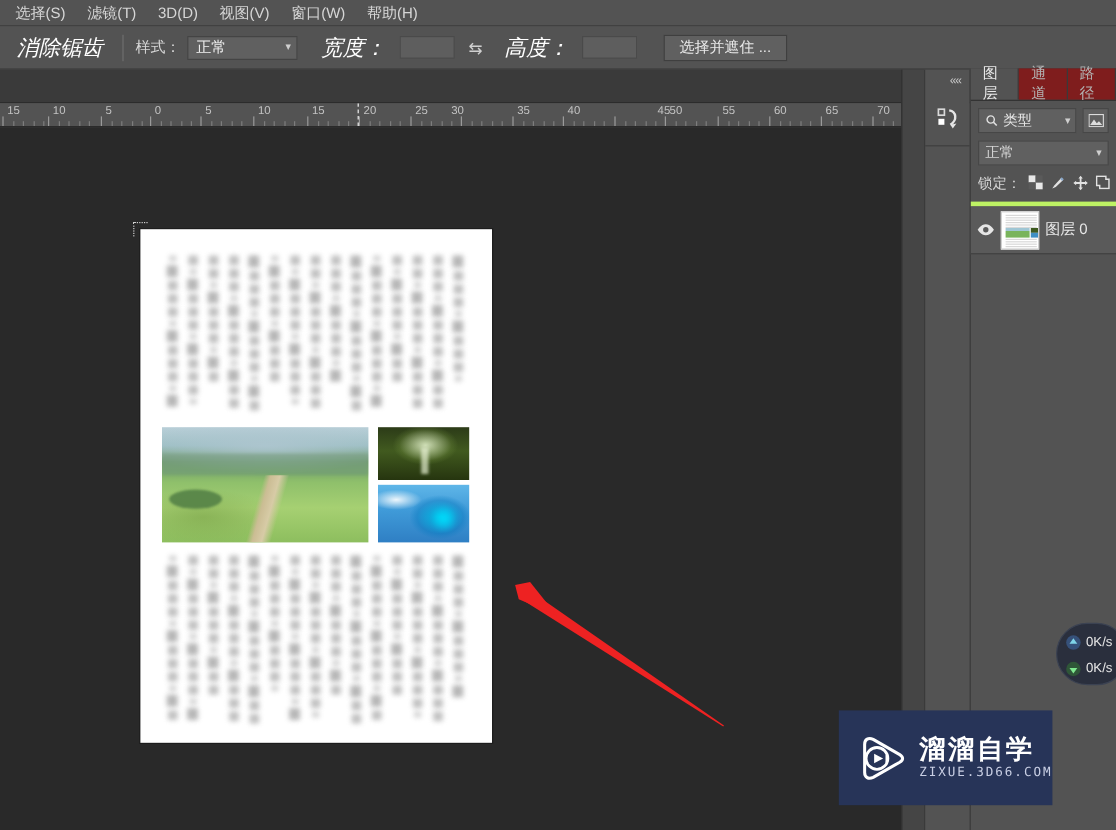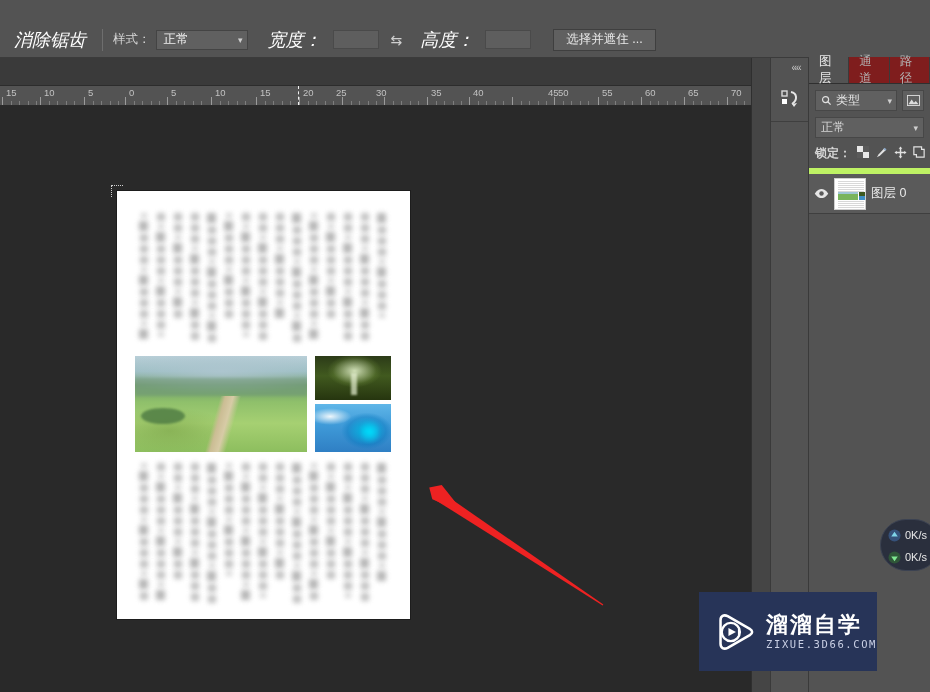--- a/index.html
+++ b/index.html
@@ -191,22 +191,21 @@
     display:flex; align-items:center; justify-content:center;
   }
   .blend-row{ padding:6px 6px 0 6px; }
   .blend-box{
     height:21px; background:#606060; border:1px solid #474747;
     display:flex; align-items:center; padding:0 5px;
   }
   .blend-box .chev{ margin-left:auto; font-size:9px; color:#cfcfcf; }
   .lock-row{
     display:flex; align-items:center; gap:6px; padding:7px 18px 6px 6px;
-    border-bottom:6px solid #bef264;
-    font-weight:bold;
+    border-bottom:4px solid #bef264;
   }
   .lock-row .lbl{ font-size:12px; color:#d6d6d6; white-space:nowrap; }
   .layer-list{ background:#4b4b4b; }
   .layer-row{
     height:40px; display:flex; align-items:center; gap:5px;
     padding:0 4px; background:#5a5a5a; border-bottom:1px solid #3f3f3f;
   }
   .eye{ width:16px; display:flex; justify-content:center; }
   .thumb{
     width:32px; height:32px; border:1px solid #cfcfcf; background:#fff;
@@ -252,20 +251,28 @@
   .wm-sub{
     color:#c9cfe4; font-size:10.5px; letter-spacing:1.6px; line-height:12px;
     font-family:"DejaVu Sans Mono",monospace;
   }
 </style>
 </head>
 <body>
 
 <div id="root">
 
+  <div class="menubar" id="menubar">
+      <div class="menu-item">选择(S)</div>
+      <div class="menu-item">滤镜(T)</div>
+      <div class="menu-item">3D(D)</div>
+      <div class="menu-item">视图(V)</div>
+      <div class="menu-item">窗口(W)</div>
+      <div class="menu-item">帮助(H)</div>
+    </div>
 
   <div class="optionsbar">
     <div class="opt-dim">消除锯齿</div>
     <div class="vsep"></div>
     <div class="opt-label">样式：</div>
     <div class="ps-select">
       <span>正常</span>
       <span class="chev">▾</span>
     </div>
     <div class="opt-dim" style="margin-left:14px">宽度：</div>
@@ -320,21 +327,21 @@
       <div class="tick minor" style="left: 273.2px;"></div>
       <div class="tick minor" style="left: 281.8px;"></div>
       <div class="tick minor" style="left: 290.4px;"></div>
       <div class="tick major" style="left: 299px;"></div>
       <div class="tick-lbl" style="left: 303px;">20</div>
       <div class="tick minor" style="left: 307.6px;"></div>
       <div class="tick minor" style="left: 316.2px;"></div>
       <div class="tick minor" style="left: 324.8px;"></div>
       <div class="tick minor" style="left: 333.4px;"></div>
       <div class="tick major" style="left: 342px;"></div>
-      <div class="tick-lbl" style="left: 336px;">25</div>
+      <div class="tick-lbl" style="left: 346px;">25</div>
       <div class="tick minor" style="left: 350.6px;"></div>
       <div class="tick minor" style="left: 359.2px;"></div>
       <div class="tick minor" style="left: 367.8px;"></div>
       <div class="tick minor" style="left: 376.4px;"></div>
       <div class="tick major" style="left: 384px;"></div>
       <div class="tick-lbl" style="left: 376px;">30</div>
       <div class="tick minor" style="left: 392.6px;"></div>
       <div class="tick minor" style="left: 401.2px;"></div>
       <div class="tick minor" style="left: 409.8px;"></div>
       <div class="tick minor" style="left: 418.4px;"></div>

